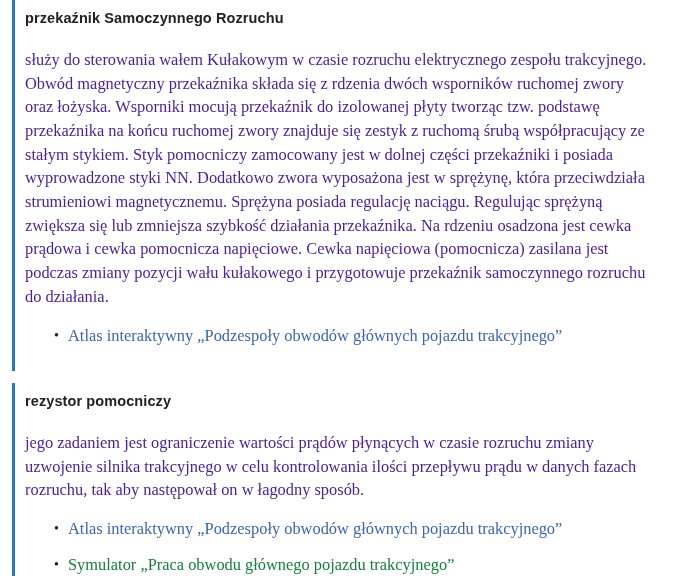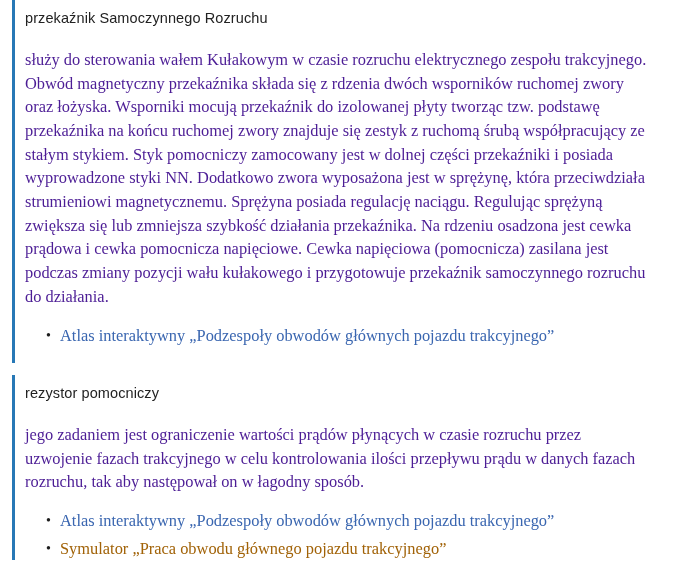--- a/index.html
+++ b/index.html
@@ -42,21 +42,21 @@
     padding-top: 9px;
     padding-bottom: 0;
   }
   .section-gap {
     height: 12px;
   }
   h2.heading {
     margin: 0 0 0 0;
     font-family: "Liberation Sans", "DejaVu Sans", sans-serif;
     font-size: 14.5px;
-    font-weight: normal;
+    font-weight: bold;
     line-height: 1.3;
     letter-spacing: 0.1px;
     color: #222222;
   }
   p.body-text {
     margin: 20px 0 0 0;
     font-family: "Liberation Serif", "DejaVu Serif", serif;
     font-size: 16.4px;
     line-height: 23.7px;
     color: #4c1d95;
@@ -66,21 +66,21 @@
   ul.link-list {
     margin: 15px 0 0 0;
     padding-left: 31px;
     list-style: none;
   }
   ul.link-list li {
     position: relative;
     font-family: "Liberation Serif", "DejaVu Serif", serif;
     font-size: 16.4px;
     line-height: 23.5px;
-    margin: 4px;
+    margin: 12px;
   }
   ul.link-list li::before {
     content: "\2022";
     position: absolute;
     left: -14px;
     top: 0;
     color: #1c1c1c;
     font-size: 14px;
     line-height: 23.5px;
   }
@@ -103,24 +103,24 @@
         <a class="doc-link" href="#" style="color: rgb(58, 102, 176);">Atlas interaktywny „Podzespoły obwodów głównych pojazdu trakcyjnego”</a>
       </li>
     </ul>
   </div>
 
   <div class="section-gap"></div>
 
   <div class="section section-two">
     <div class="accent" style="background: rgb(39, 120, 182);"></div>
     <h2 class="heading">rezystor pomocniczy</h2>
-    <p class="body-text">jego zadaniem jest ograniczenie wartości prądów płynących w czasie rozruchu przez uzwojenie fazach trakcyjnego w celu kontrolowania ilości przepływu prądu w danych fazach rozruchu, tak aby następował on w łagodny sposób.</p>
+    <p class="body-text">jego zadaniem jest ograniczenie wartości prądów płynących w czasie rozruchu zmiany uzwojenie silnika trakcyjnego w celu kontrolowania ilości przepływu prądu w danych fazach rozruchu, tak aby następował on w łagodny sposób.</p>
     <ul class="link-list">
       <li>
         <a class="doc-link" href="#" style="color: rgb(58, 102, 176);">Atlas interaktywny „Podzespoły obwodów głównych pojazdu trakcyjnego”</a>
       </li>
       <li>
-        <a class="doc-link" href="#" style="color: #a16207;">Symulator „Praca obwodu głównego pojazdu trakcyjnego”</a>
+        <a class="doc-link" href="#" style="color: #15803d;">Symulator „Praca obwodu głównego pojazdu trakcyjnego”</a>
       </li>
     </ul>
   </div>
 
 </div>
 
 </body></html>

